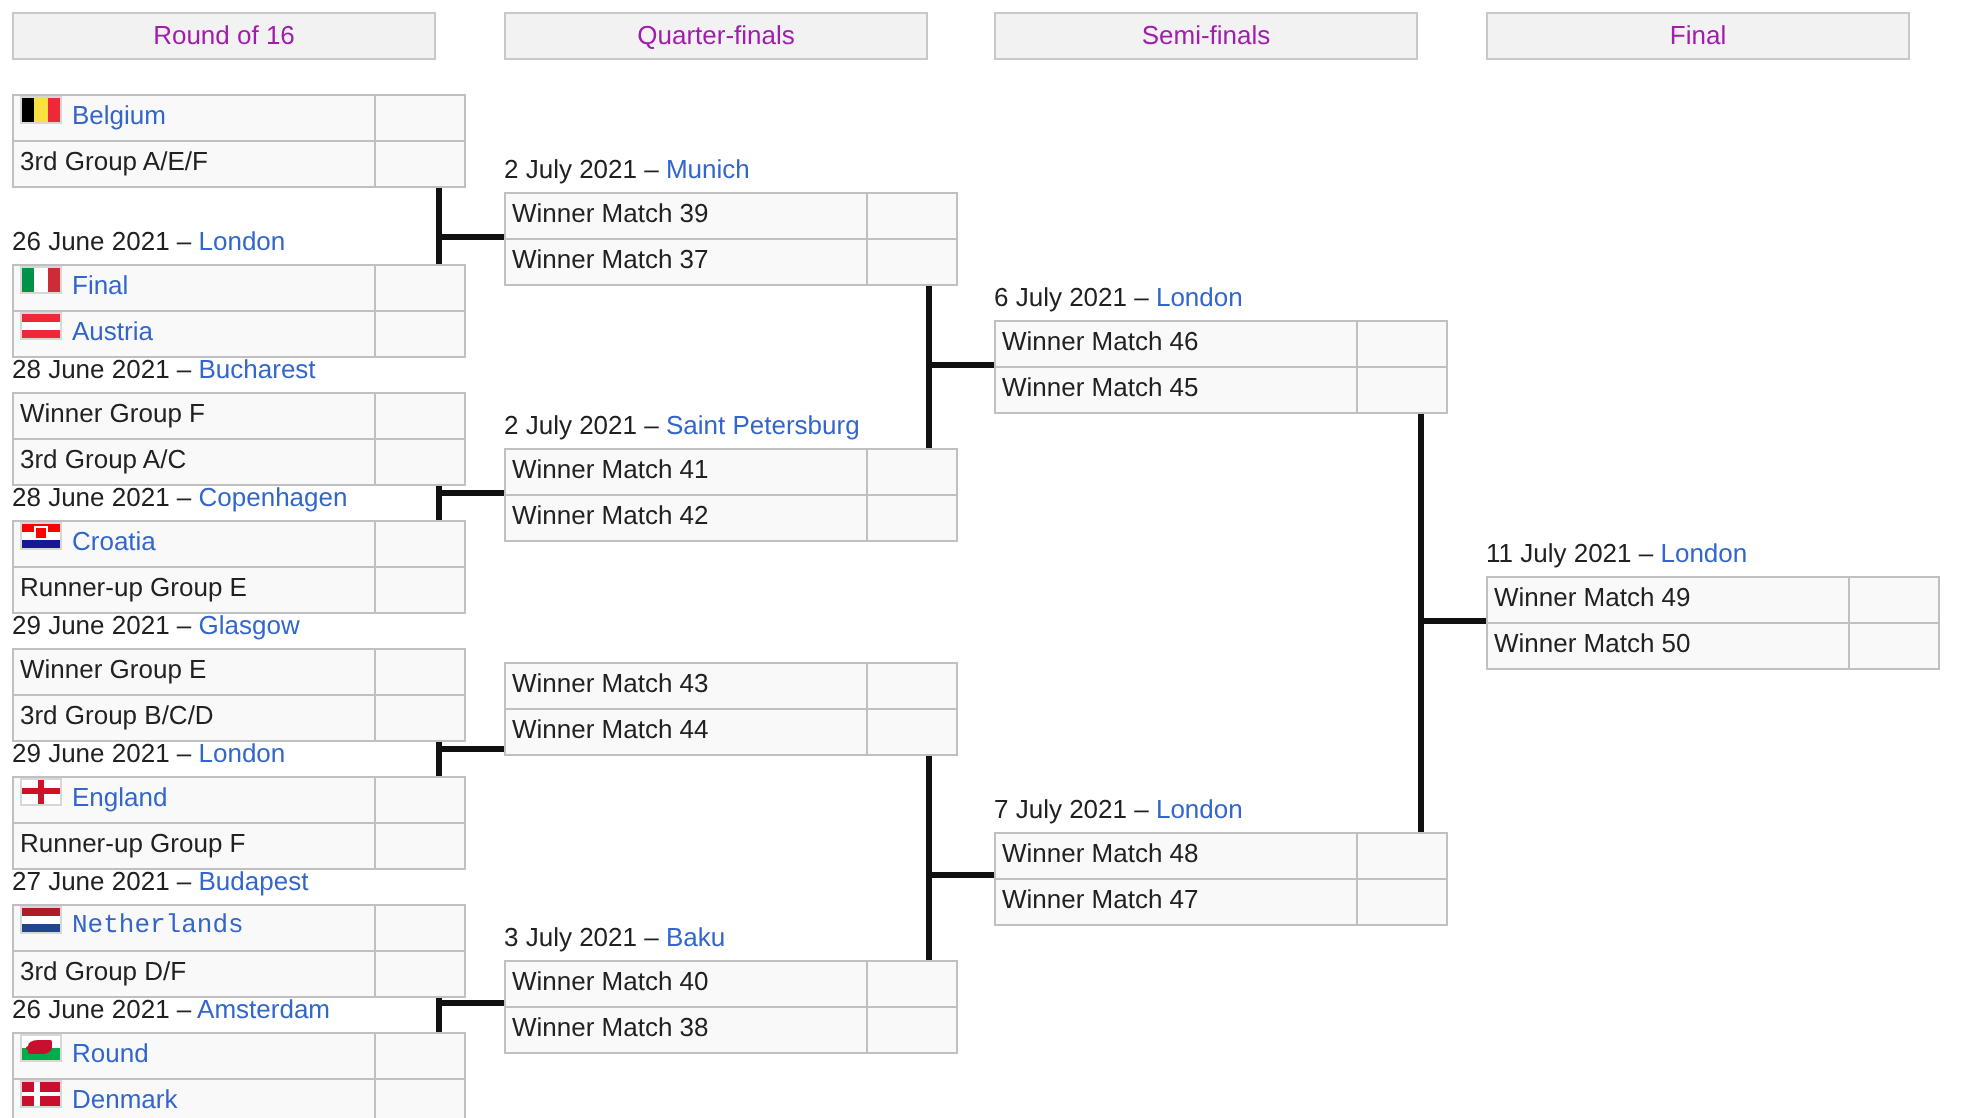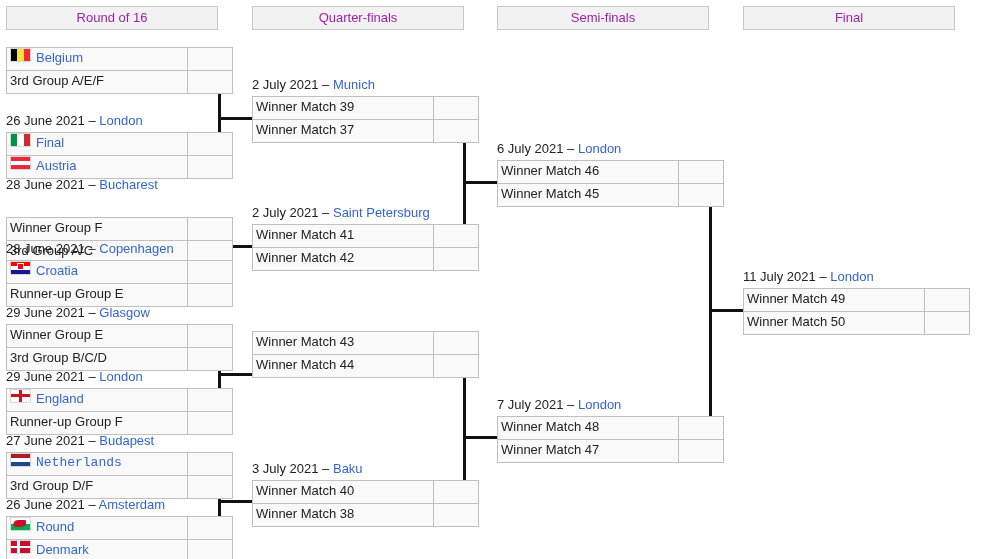--- a/index.html
+++ b/index.html
@@ -226,21 +226,21 @@
         <td class="cell-score"></td>
       </tr>
     </tbody>
       </table>
   </div>
 
   <div class="match" style="left:6px; top:175px;">
     <div class="match-date">
       <span>28 June 2021</span><span> – </span><span class="venue">Bucharest</span>
     </div>
-    <table class="match-table" style="width:212px;margin-top:21px;">
+    <table class="match-table" style="width:212px;">
       <tbody>
           <tr>
         <td class="cell-team" style="width:174px;">
           <div class="team-inner">
                 <span class="team-name">Winner Group F</span>
               </div>
         </td>
         <td class="cell-score" style="width:38px;"></td>
       </tr>
       <tr>

